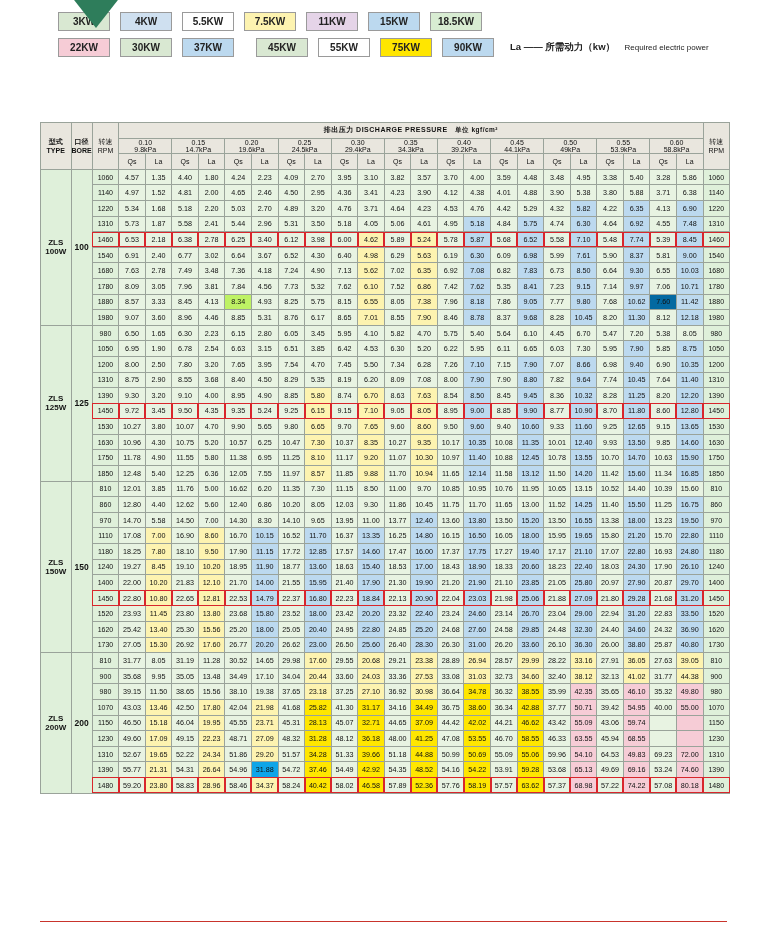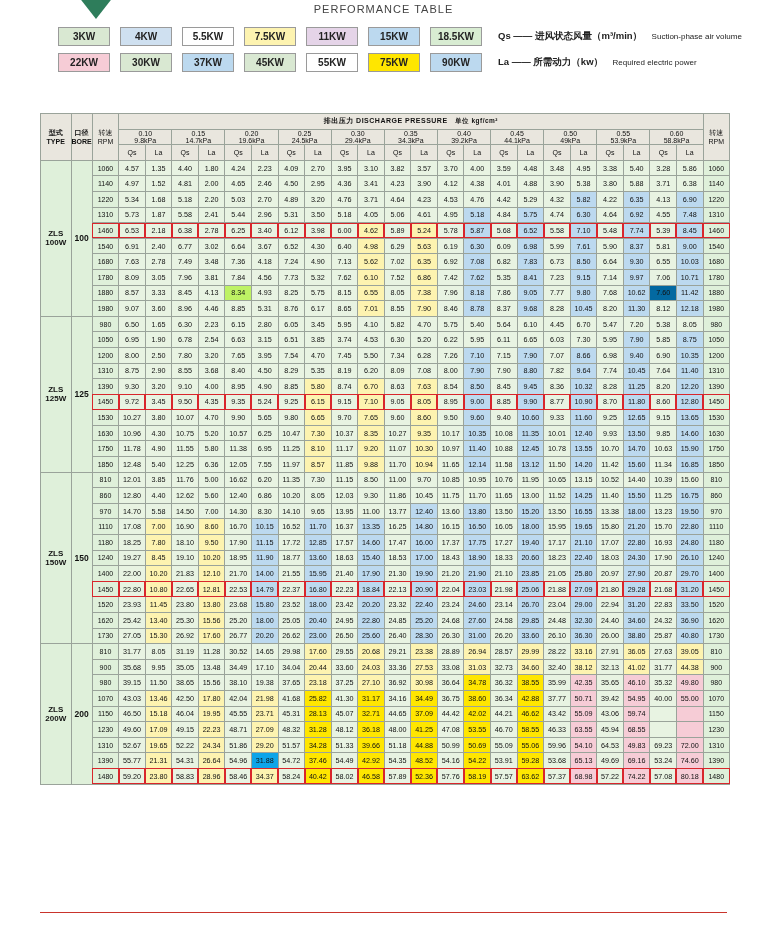--- a/index.html
+++ b/index.html
@@ -56,38 +56,36 @@
     position:absolute;left:40px;right:40px;bottom:16px;border-top:1px solid #c9342c;
   }
 </style>
 </head>
 <body>
 
 <div class="page">
 
   <div class="corner"></div>
 
-  <div class="title-en">PERFORMANCE TABLE</div>
 
   <div class="chips">
     <div class="chip-row" id="chipRow1">
         <div class="chip" style="background: rgb(217, 232, 210);">3KW</div>
         <div class="chip" style="background: rgb(207, 224, 240);">4KW</div>
         <div class="chip" style="background: rgb(255, 255, 255);">5.5KW</div>
         <div class="chip" style="background: rgb(253, 243, 176);">7.5KW</div>
         <div class="chip" style="background: rgb(229, 212, 232);">11KW</div>
         <div class="chip" style="background: rgb(188, 217, 239);">15KW</div>
         <div class="chip" style="background: rgb(216, 236, 210);">18.5KW</div>
-        <div class="legend"><b>Qs ——  进风状态风量（m³/min）</b>　<span style="font-size:8px">Suction-phase air volume</span></div>
       </div>
     <div class="chip-row" id="chipRow2">
         <div class="chip" style="background: rgb(246, 204, 214);">22KW</div>
         <div class="chip" style="background: rgb(217, 232, 210);">30KW</div>
         <div class="chip" style="background: rgb(188, 217, 239);">37KW</div>
-        <div class="chip" style="background: rgb(217, 232, 210);">45KW</div>
+        <div class="chip" style="background: rgb(217, 232, 210); margin-left: 12px;">45KW</div>
         <div class="chip" style="background: rgb(255, 255, 255);">55KW</div>
         <div class="chip" style="background: rgb(255, 230, 0);">75KW</div>
         <div class="chip" style="background: rgb(188, 217, 239);">90KW</div>
         <div class="legend"><b>La ——  所需动力（kw）</b>　<span style="font-size:8px">Required electric power</span></div>
       </div>
   </div>
 
   <div class="tbl-wrap">
     <table id="ptbl">
         <tbody>
@@ -428,21 +426,21 @@
           <tr class="body-row">
             <td class="rpm-col" style="background:#dff0da">1050</td>
             <td class="pair-q" style="background:#e8f3e2">6.95</td>
             <td class="pair-l" style="background:#e8f3e2">1.90</td>
             <td class="pair-q" style="background:#e8f3e2">6.78</td>
             <td class="pair-l" style="background:#e8f3e2">2.54</td>
             <td class="pair-q" style="background:#e8f3e2">6.63</td>
             <td class="pair-l" style="background:#e8f3e2">3.15</td>
             <td class="pair-q" style="background:#e8f3e2">6.51</td>
             <td class="pair-l" style="background:#e8f3e2">3.85</td>
-            <td class="pair-q" style="background:#e8f3e2">3.74</td>
+            <td class="pair-q" style="background:#e8f3e2">6.42</td>
             <td class="pair-l" style="background:#e8f3e2">4.53</td>
             <td class="pair-q" style="background:#e8f3e2">6.30</td>
             <td class="pair-l" style="background:#e8f3e2">5.20</td>
             <td class="pair-q" style="background:#e8f3e2">6.22</td>
             <td class="pair-l" style="background:#e8f3e2">5.95</td>
             <td class="pair-q" style="background:#e8f3e2">6.11</td>
             <td class="pair-l" style="background:#e8f3e2">6.65</td>
             <td class="pair-q" style="background:#e8f3e2">6.03</td>
             <td class="pair-l" style="background:#e8f3e2">7.30</td>
             <td class="pair-q" style="background:#e8f3e2">5.95</td>

